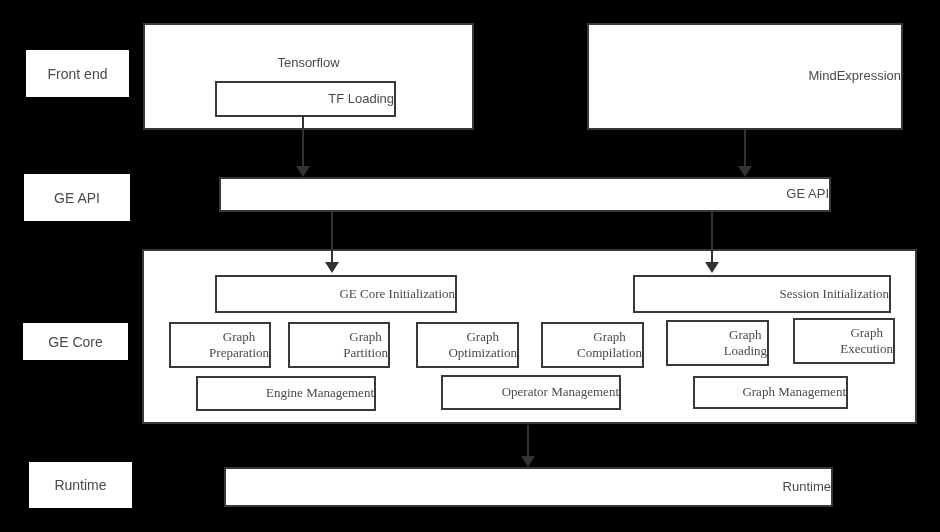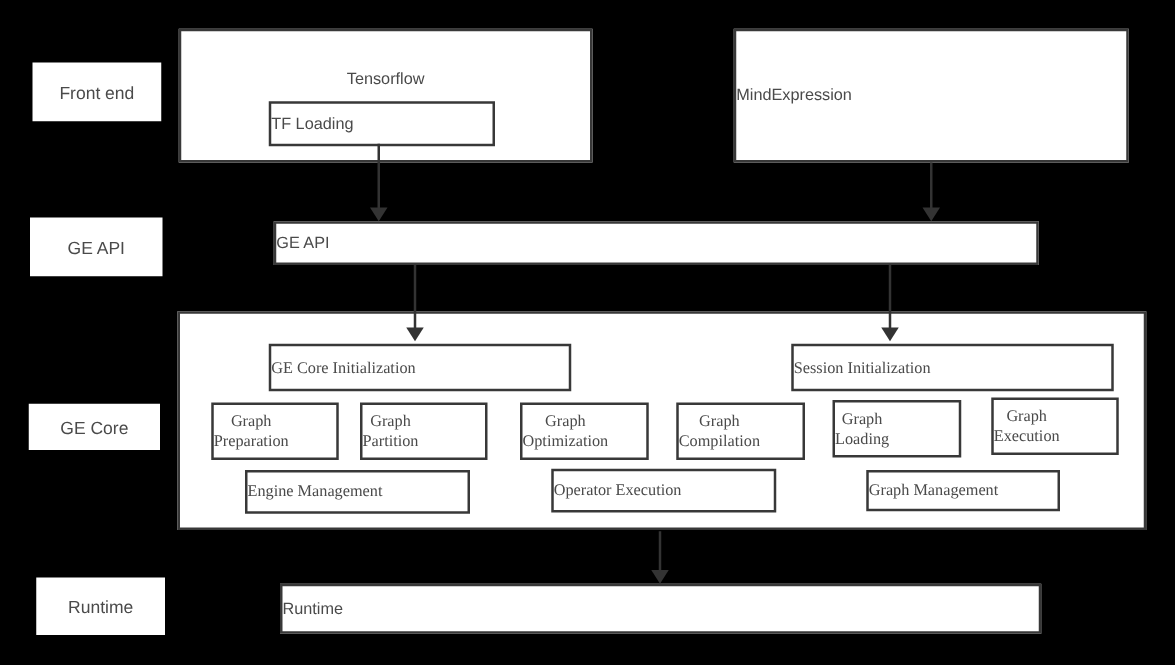--- a/index.html
+++ b/index.html
@@ -12,21 +12,21 @@
     color: #4a4a4a;
     overflow: hidden;
   }
   .box {
     position: absolute;
     background: #ffffff;
     border: 2px solid #383838;
     box-sizing: border-box;
     display: flex;
     align-items: center;
-    justify-content: flex-start;
+    justify-content: flex-end;
     font-size: 13px;
     line-height: 1.25;
     text-align: center;
   }
   .side-label {
     position: absolute;
     background: #ffffff;
     box-sizing: border-box;
     display: flex;
     align-items: center;
@@ -143,21 +143,21 @@
       <div>
         <span>Graph</span>
         <span>Execution</span>
       </div>
     </div>
 
     <div class="box" style="left:52px; top:125px; width:180px; height:35px;">
       <span>Engine Management</span>
     </div>
     <div class="box" style="left:297px; top:124px; width:180px; height:35px;">
-      <span>Operator Execution</span>
+      <span>Operator Management</span>
     </div>
     <div class="box" style="left:549px; top:125px; width:155px; height:33px;">
       <span>Graph Management</span>
     </div>
   </div>
 
   <div class="box" style="left:224px; top:467px; width:609px; height:40px;">
     <span>Runtime</span>
   </div>
 

